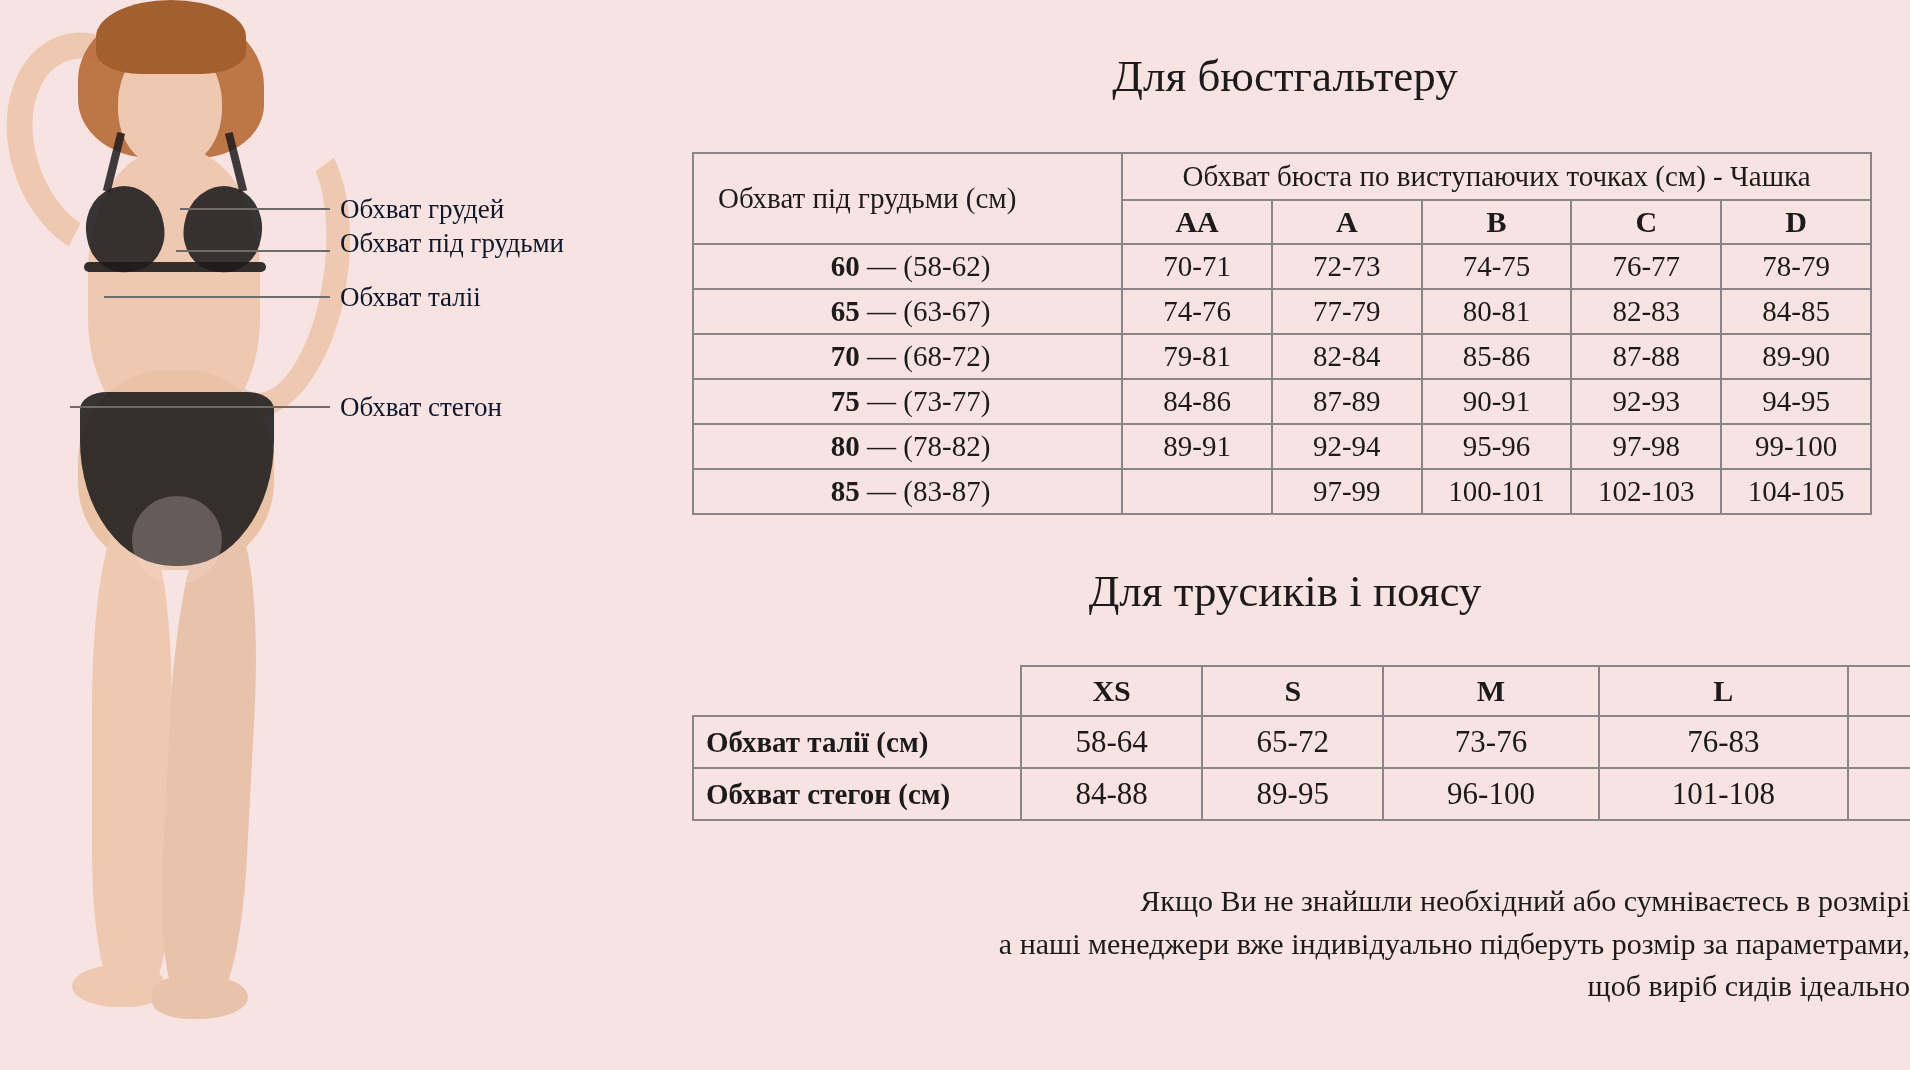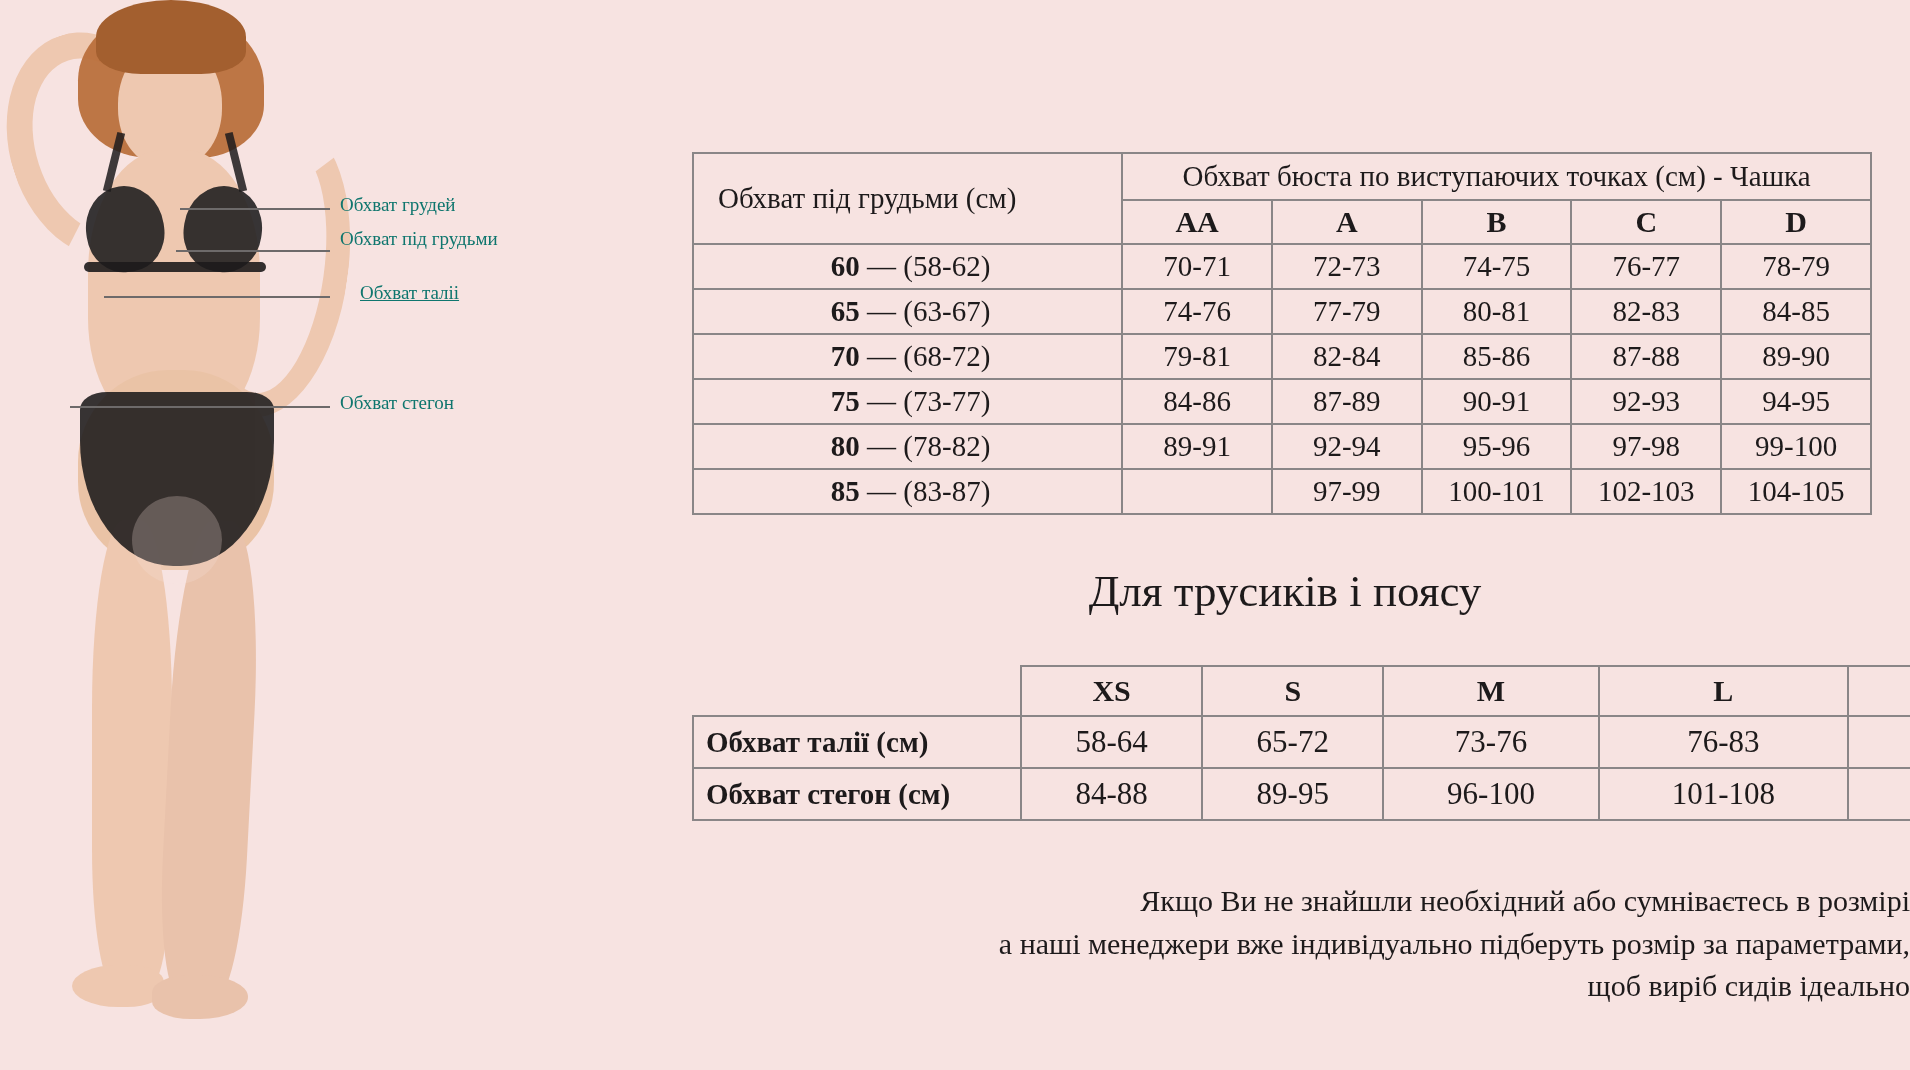--- a/index.html
+++ b/index.html
@@ -164,22 +164,22 @@
   }
 
   
   .lead-line {
     position: absolute;
     height: 2px;
     background: #6d6a6a;
   }
   .annot {
     position: absolute;
-    font-size: 19px;
-    color: #0f766e;
+    font-size: 27px;
+    color: #0f172a;
     white-space: nowrap;
     font-family: "Liberation Serif", serif;
   }
 
   
   #content {
     position: absolute;
     left: 660px;
     top: 0;
     width: 1250px;
@@ -282,26 +282,27 @@
   </div>
   <div id="panty"></div>
 
   <div class="lead-line" style="left:180px; top:208px; width:150px;"></div>
   <div class="lead-line" style="left:176px; top:250px; width:154px;"></div>
   <div class="lead-line" style="left:104px; top:296px; width:226px;"></div>
   <div class="lead-line" style="left:70px;  top:406px; width:260px;"></div>
 
   <div class="annot" style="left:340px; top:194px;">Обхват грудей</div>
   <div class="annot" style="left:340px; top:228px;">Обхват під грудьми</div>
-  <div class="annot" style="left:360px; top:282px;text-decoration:underline;">Обхват таліі</div>
+  <div class="annot" style="left:340px; top:282px;">Обхват таліі</div>
   <div class="annot" style="left:340px; top:392px;">Обхват стегон</div>
 </div>
 
 <div id="content">
 
+  <h1 class="section-title" style="position:absolute; left:0; top:50px; width:1250px;">Для бюстгальтеру</h1>
 
   <table id="bra-table">
     <tbody>
       <tr>
         <td class="corner firstcol" rowspan="2">Обхват під грудьми (см)</td>
         <td class="cupspan" colspan="5">Обхват бюста по виступаючих точках (см) - Чашка</td>
       </tr>
       <tr>
         <td class="cuphead colw">AA</td>
         <td class="cuphead colw">A</td>

